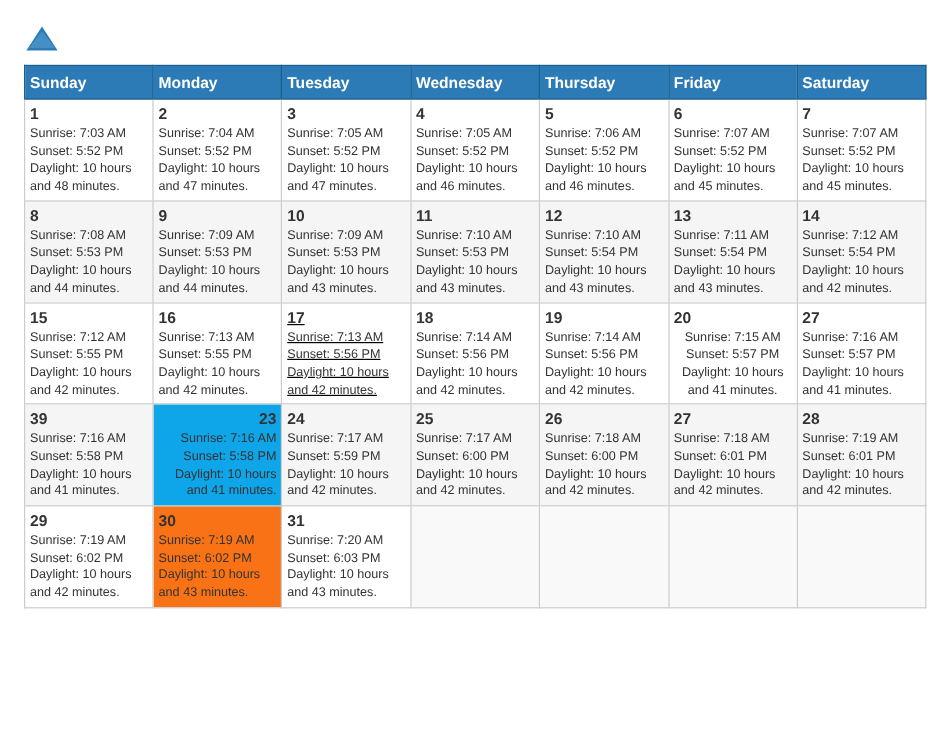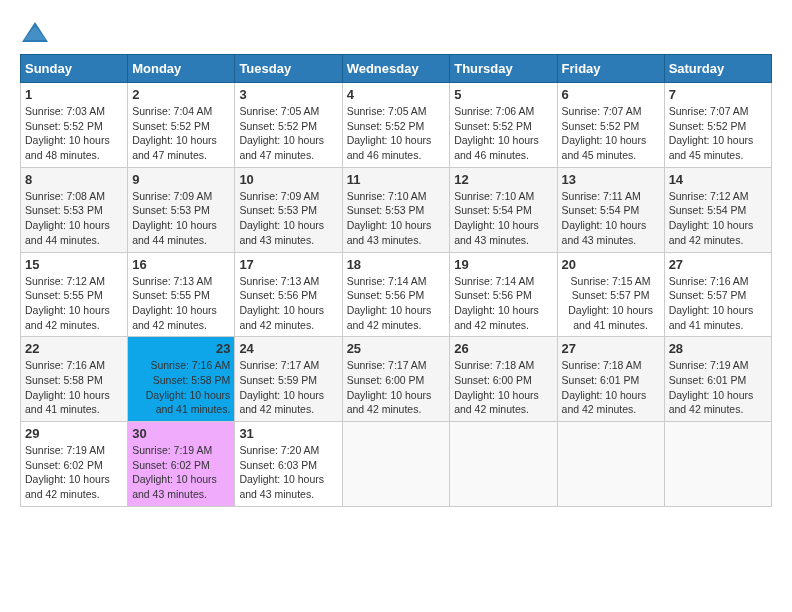--- a/index.html
+++ b/index.html
@@ -221,21 +221,21 @@
 Daylight: 10 hours
 and 42 minutes.</div>
         </td>
         <td style="background: rgb(255, 255, 255);">
           <span class="day-number">16</span>
           <div class="day-info" style="white-space: pre-line;">Sunrise: 7:13 AM
 Sunset: 5:55 PM
 Daylight: 10 hours
 and 42 minutes.</div>
         </td>
-        <td style="background: rgb(255, 255, 255);">
+        <td style="background: rgb(255, 255, 255); text-decoration: underline;">
           <span class="day-number">17</span>
           <div class="day-info" style="white-space: pre-line;">Sunrise: 7:13 AM
 Sunset: 5:56 PM
 Daylight: 10 hours
 and 42 minutes.</div>
         </td>
         <td style="background: rgb(255, 255, 255);">
           <span class="day-number">18</span>
           <div class="day-info" style="white-space: pre-line;">Sunrise: 7:14 AM
 Sunset: 5:56 PM
@@ -259,21 +259,21 @@
         <td style="background: rgb(255, 255, 255);">
           <span class="day-number">27</span>
           <div class="day-info" style="white-space: pre-line;">Sunrise: 7:16 AM
 Sunset: 5:57 PM
 Daylight: 10 hours
 and 41 minutes.</div>
         </td>
       </tr>
       <tr>
         <td style="background: rgb(245, 245, 245);">
-          <span class="day-number">22</span>
+          <span class="day-number">39</span>
           <div class="day-info" style="white-space: pre-line;">Sunrise: 7:16 AM
 Sunset: 5:58 PM
 Daylight: 10 hours
 and 41 minutes.</div>
         </td>
         <td style="background: #0ea5e9; text-align: right;">
           <span class="day-number">23</span>
           <div class="day-info" style="white-space: pre-line;">Sunrise: 7:16 AM
 Sunset: 5:58 PM
 Daylight: 10 hours
@@ -316,21 +316,21 @@
         </td>
       </tr>
       <tr>
         <td style="background: rgb(255, 255, 255);">
           <span class="day-number">29</span>
           <div class="day-info" style="white-space: pre-line;">Sunrise: 7:19 AM
 Sunset: 6:02 PM
 Daylight: 10 hours
 and 42 minutes.</div>
         </td>
-        <td style="background: #f0abfc;">
+        <td style="background: #f97316;">
           <span class="day-number">30</span>
           <div class="day-info" style="white-space: pre-line;">Sunrise: 7:19 AM
 Sunset: 6:02 PM
 Daylight: 10 hours
 and 43 minutes.</div>
         </td>
         <td style="background: rgb(255, 255, 255);">
           <span class="day-number">31</span>
           <div class="day-info" style="white-space: pre-line;">Sunrise: 7:20 AM
 Sunset: 6:03 PM

